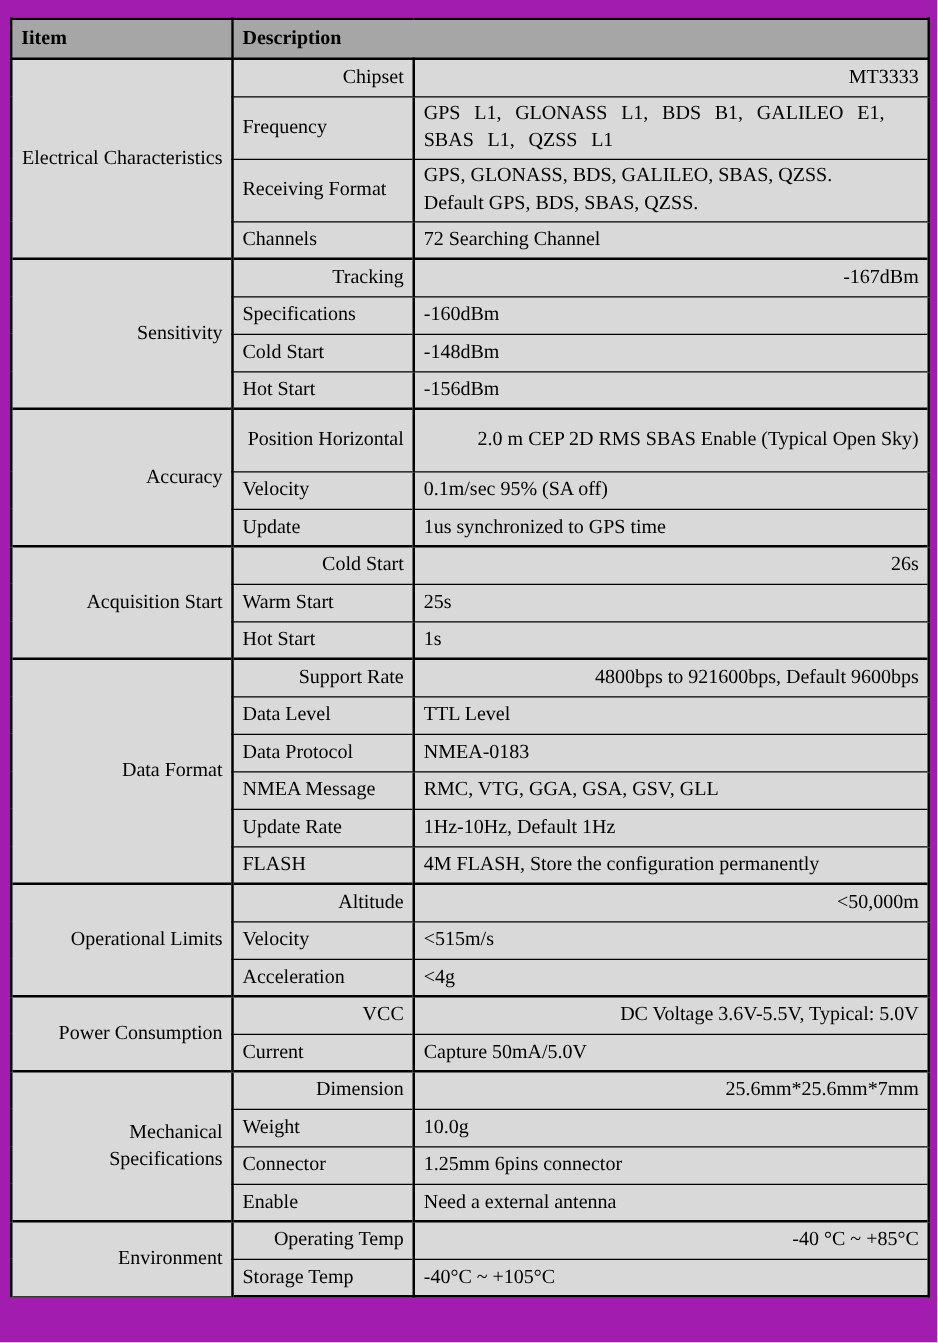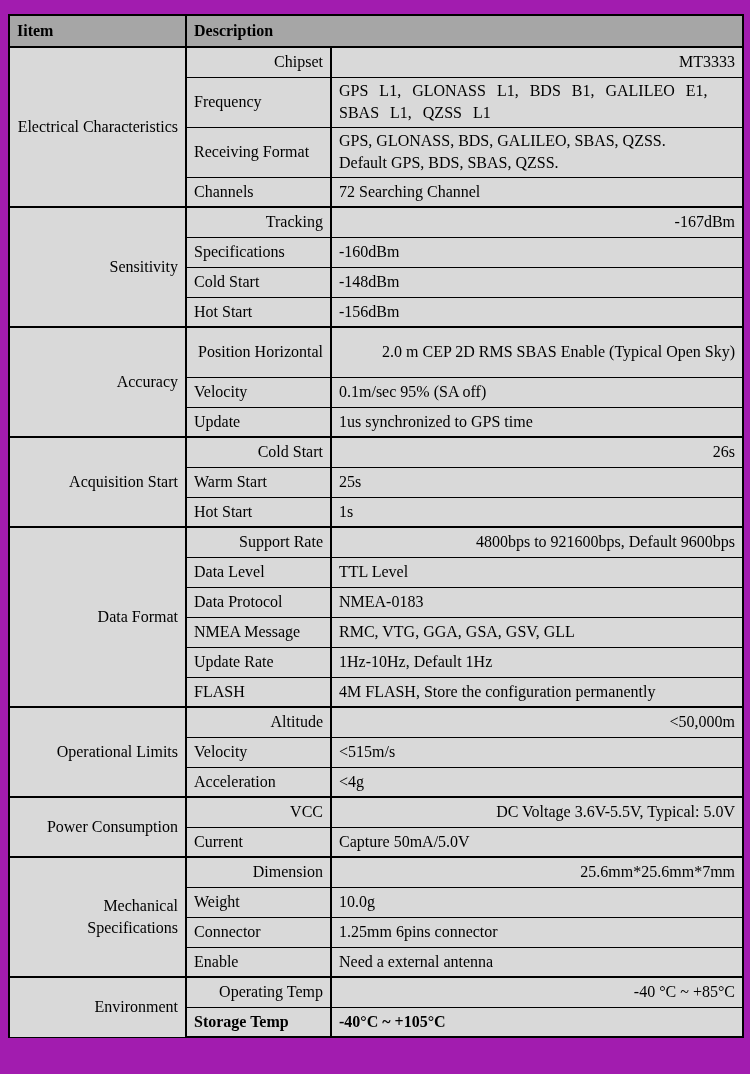--- a/index.html
+++ b/index.html
@@ -52,21 +52,20 @@
   }
   table.spec tbody tr.tall {
     height: 50px;
   }
   table.spec tbody tr.section-start td {
     border-top-width: 2px;
     text-align: right;
   }
   table.spec tbody tr:last-child td {
     border-bottom-width: 2px;
-    font-weight: bold;
   }
   td.cat-cell {
     vertical-align: middle;
     margin-top: 39px;
   }
   td.label-cell,
   td.value-cell {
     white-space: pre-line;
   }
   td.value-cell.spread {

